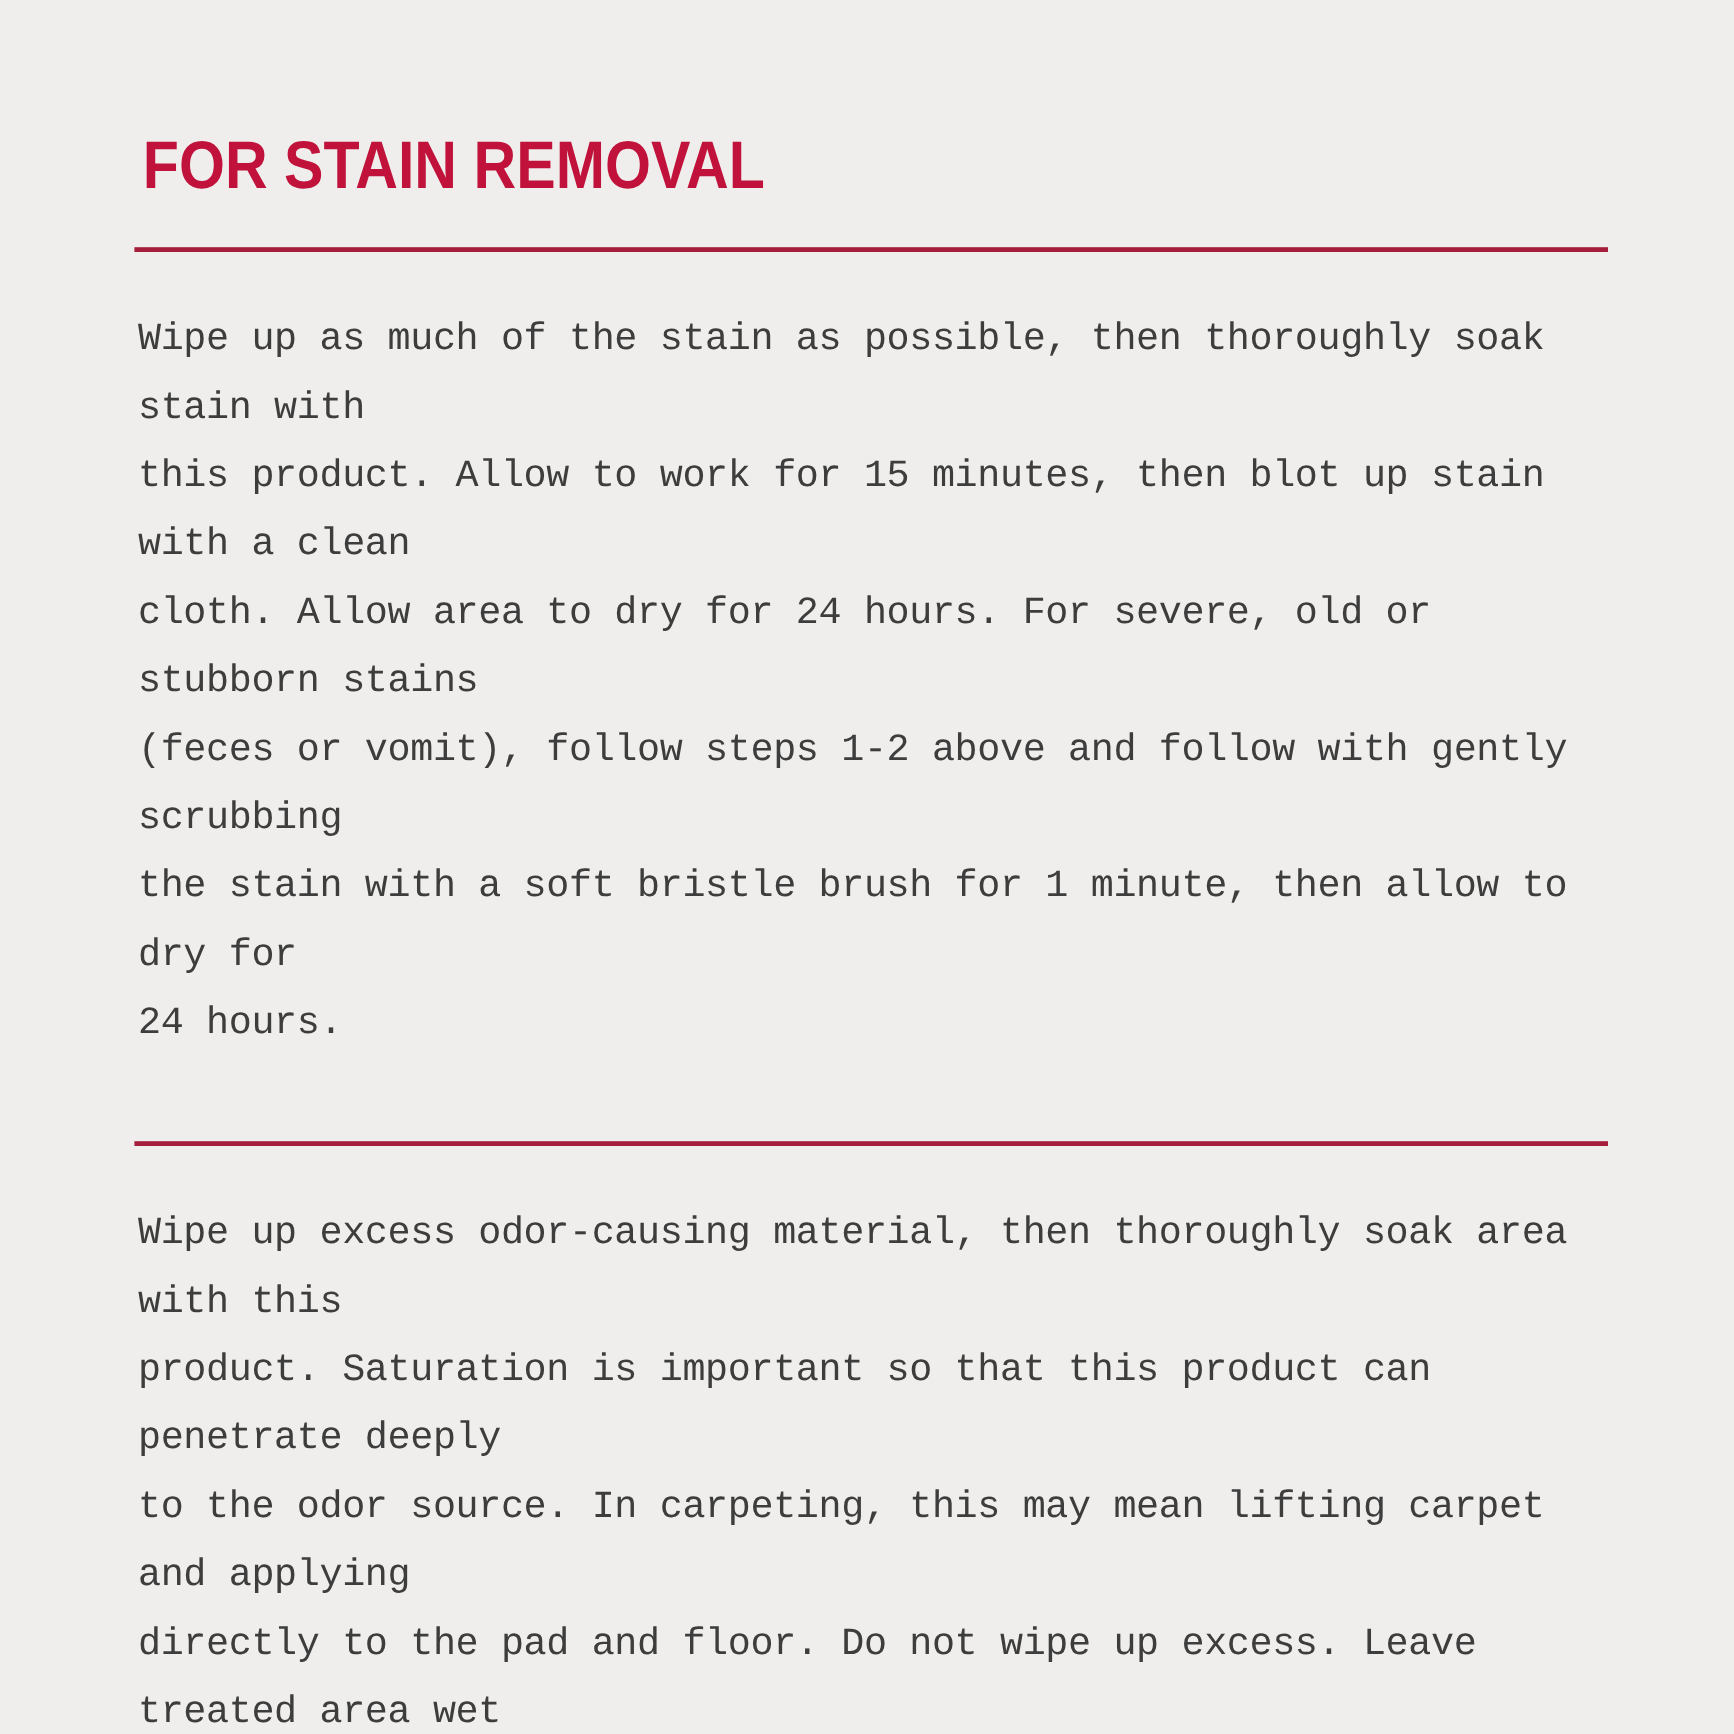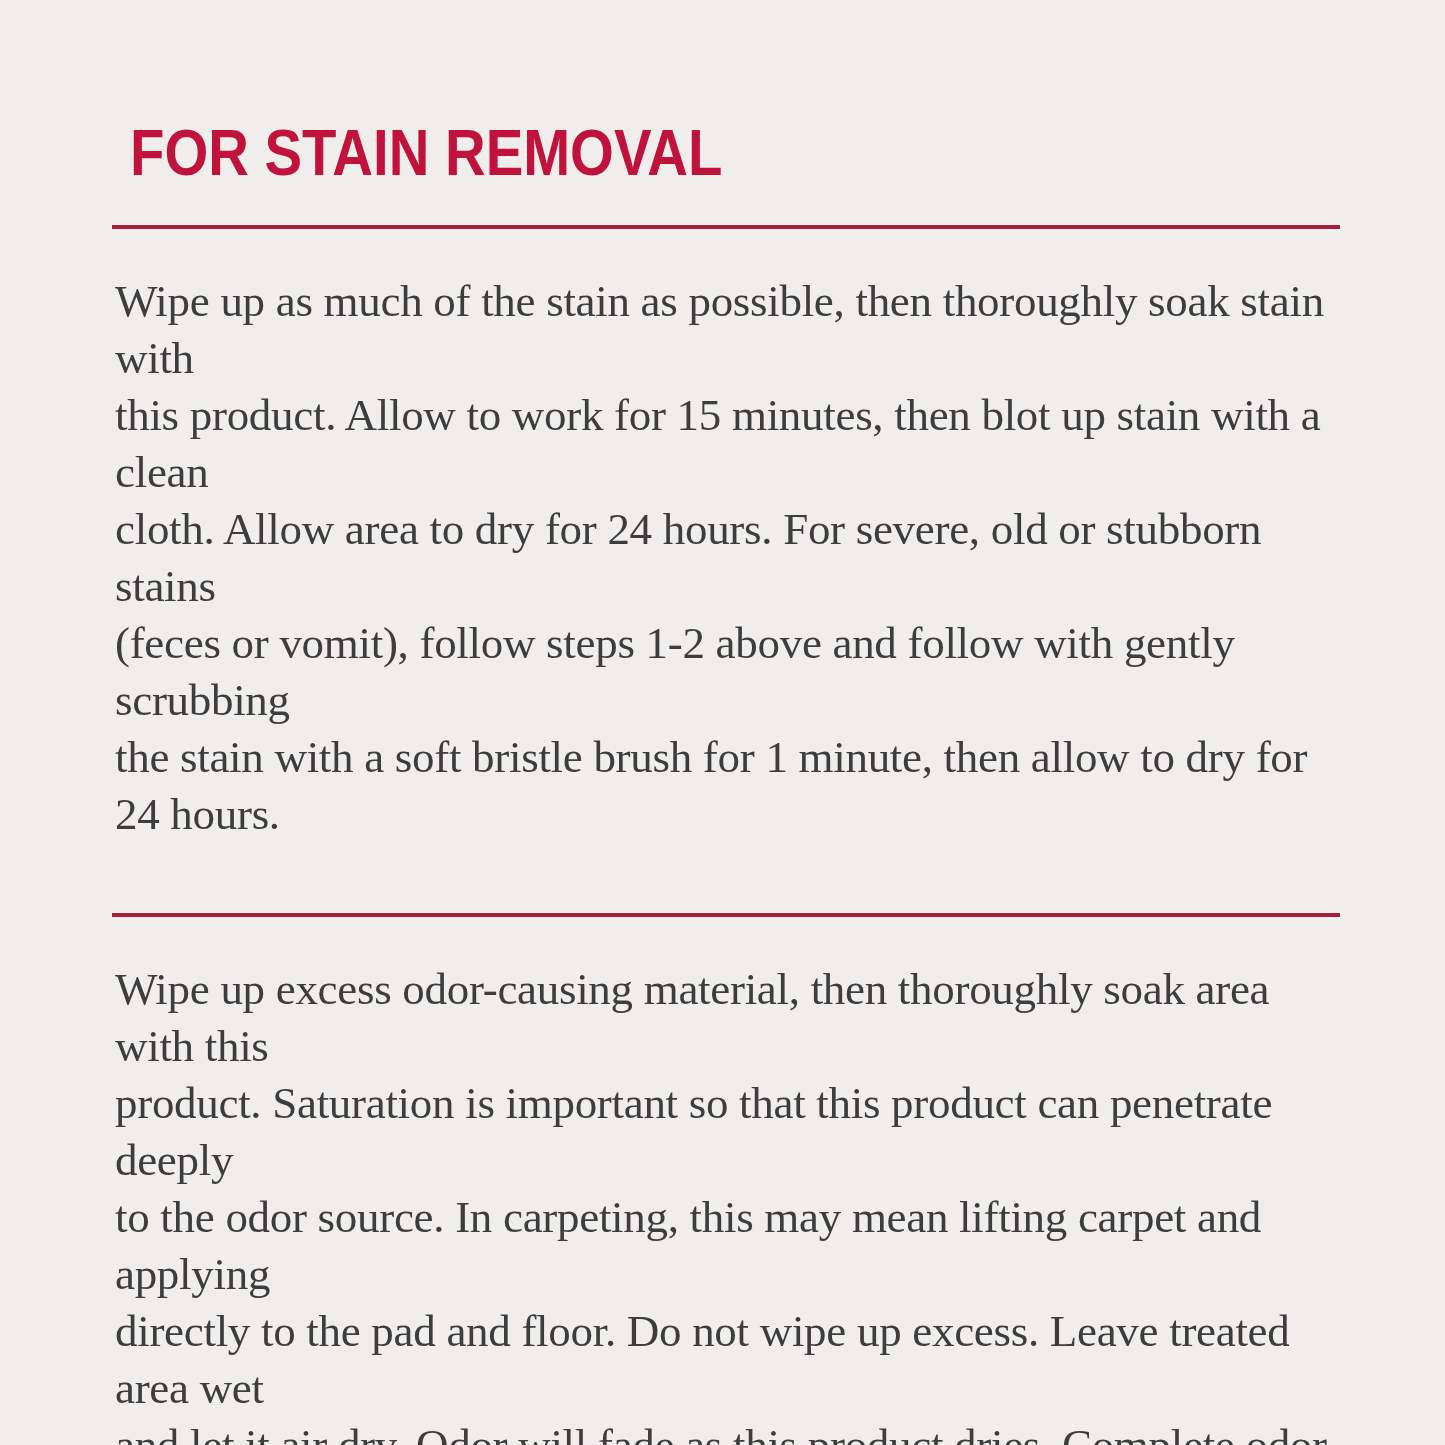--- a/index.html
+++ b/index.html
@@ -13,47 +13,47 @@
     overflow: hidden;
     font-family: "Liberation Sans", sans-serif;
   }
   .page {
     box-sizing: border-box;
     width: 1445px;
     height: 1445px;
     padding: 106px 100px 0 115px;
   }
   .section-heading {
-    margin: 15px;
+    margin: 4px;
     font-family: "Liberation Sans", sans-serif;
     font-weight: 700;
-    font-size: 64px;
+    font-size: 56px;
     line-height: 1.0;
     letter-spacing: 0px;
     color: #c0123a;
     white-space: nowrap;
   }
   .section-heading .squeeze {
     display: inline-block;
     transform: scaleX(0.88);
     transform-origin: left center;
   }
   .heading-rule {
     margin: 40px 0 0 -3px;
     width: 1228px;
     height: 4px;
     background: #a51e3c;
     border: none;
   }
   .body-text {
     margin: 44px 0 0 0;
     width: 1230px;
-    font-family: Liberation Serif, serif;
+    font-family: Liberation Mono, monospace;
     font-weight: 400;
-    font-size: 45px;
+    font-size: 32px;
     line-height: 57px;
     letter-spacing: -0.3px;
     color: #3d3d3d;
     white-space: pre-line;
   }
   .section + .section {
     margin-top: 70px;
   }
 </style>
 </head>

